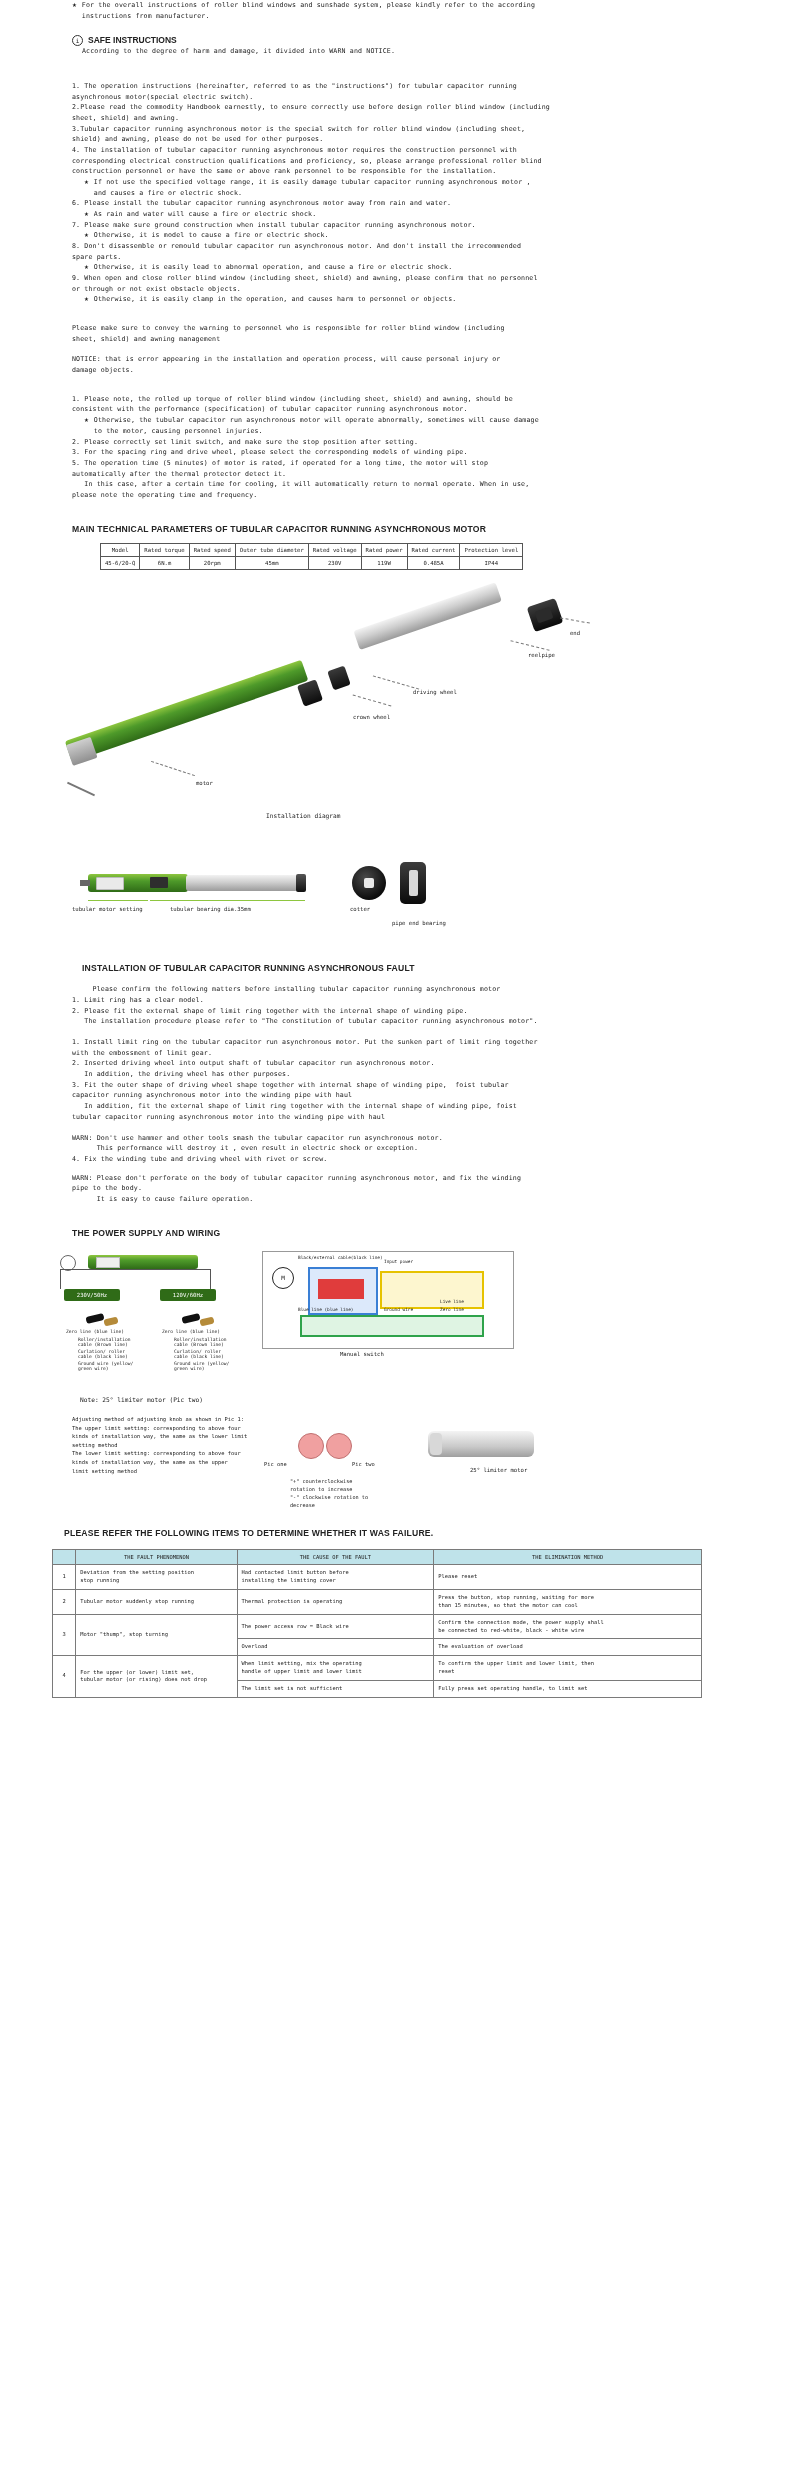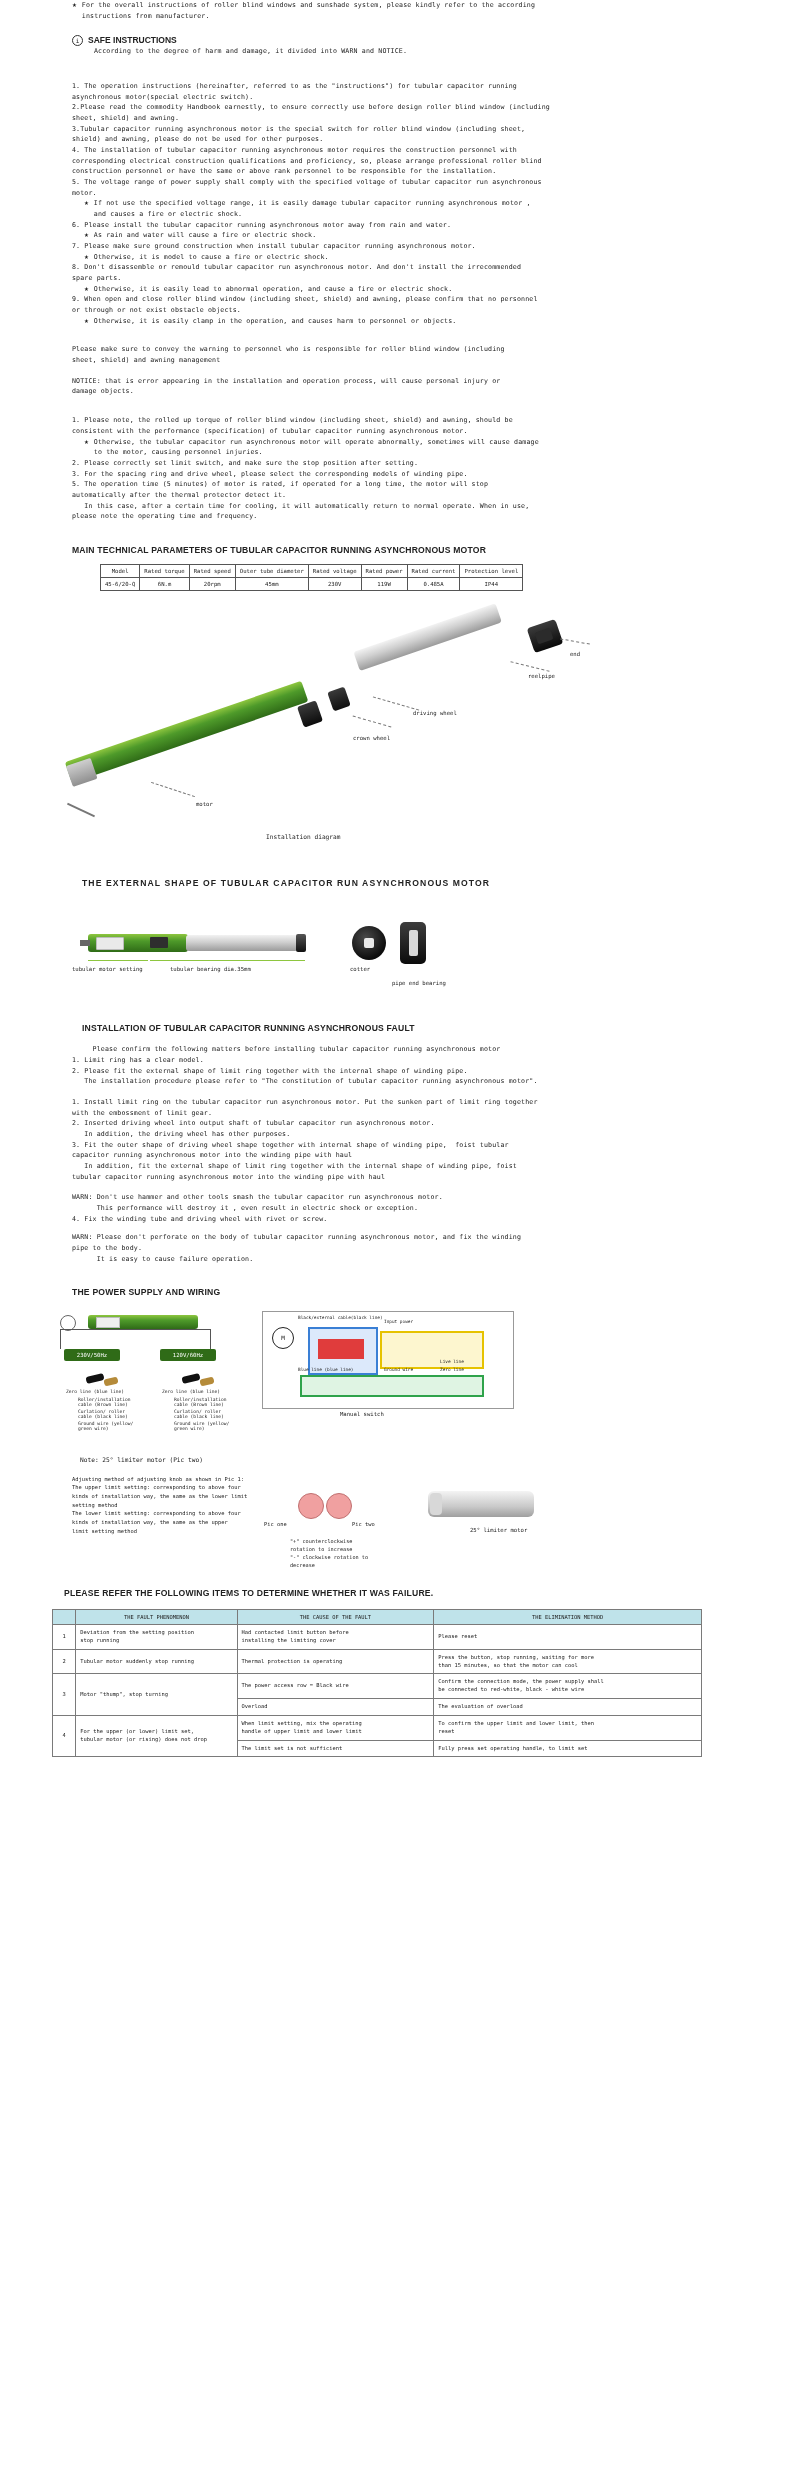--- a/index.html
+++ b/index.html
@@ -147,38 +147,36 @@
       <span class="tx">For the overall instructions of roller blind windows and sunshade system, please kindly refer to the according
 instructions from manufacturer.</span>
     </div>
 
     <div class="gap14"></div>
 
     <div class="bullet-row">
       <span class="gl"><span class="circ">i</span></span>
       <span class="sec-head">SAFE INSTRUCTIONS</span>
     </div>
-    <div class="para ind" style="margin-left:22px;">According to the degree of harm and damage, it divided into WARN and NOTICE.</div>
+    <div class="para ind" style="margin-left:10px;">According to the degree of harm and damage, it divided into WARN and NOTICE.</div>
 
     <div class="gap10"></div>
 
 
     <div class="gap14"></div>
 
     <div class="para">1. The operation instructions (hereinafter, referred to as the "instructions") for tubular capacitor running
 asynchronous motor(special electric switch).</div>
     <div class="para">2.Please read the commodity Handbook earnestly, to ensure correctly use before design roller blind window (including
 sheet, shield) and awning.</div>
     <div class="para">3.Tubular capacitor running asynchronous motor is the special switch for roller blind window (including sheet,
 shield) and awning, please do not be used for other purposes.</div>
     <div class="para">4. The installation of tubular capacitor running asynchronous motor requires the construction personnel with
 corresponding electrical construction qualifications and proficiency, so, please arrange professional roller blind
 construction personnel or have the same or above rank personnel to be responsible for the installation.</div>
-    <div class="para">5. The voltage range of power supply shall comply with the specified voltage of tubular capacitor run asynchronous
-motor.</div>
 
     <div class="bullet-row" style="margin-left:12px;">
       <span class="gl">★</span>
       <span class="tx">If not use the specified voltage range, it is easily damage tubular capacitor running asynchronous motor ,
 and causes a fire or electric shock.</span>
     </div>
 
     <div class="para">6. Please install the tubular capacitor running asynchronous motor away from rain and water.</div>
     <div class="bullet-row" style="margin-left:12px;">
       <span class="gl">★</span>
@@ -290,25 +288,20 @@
 
     <span class="lbl" style="left:570px; top:40px;">end</span>
     <span class="lbl" style="left:528px; top:62px;">reelpipe</span>
     <span class="lbl" style="left:413px; top:99px;">driving wheel</span>
     <span class="lbl" style="left:353px; top:124px;">crown wheel</span>
     <span class="lbl" style="left:196px; top:190px;">motor</span>
 
     <span class="cap" style="left:266px; top:222px;">Installation diagram</span>
   </div>
 
-  <div class="body-wrap">
-    <div class="gap26"></div>
-    <div class="block-head spaced" style="margin-left:10px;">THE EXTERNAL SHAPE OF TUBULAR CAPACITOR RUN
-ASYNCHRONOUS MOTOR</div>
-  </div>
 
   <div class="fig" style="height:116px; margin-top:16px;">
 
     <div style="position:absolute; left:88px; top:28px; width:100px; height:18px;" class="tube-green"></div>
     <div style="position:absolute; left:96px; top:31px; width:26px; height:11px; background:#eaeaea; border:1px solid #bbb; border-radius:1px;"></div>
     <div style="position:absolute; left:150px; top:31px; width:18px; height:11px; background:#2e2e2e; border-radius:1px;"></div>
     <div style="position:absolute; left:186px; top:29px; width:112px; height:16px;" class="tube-silver"></div>
     <div style="position:absolute; left:296px; top:28px; width:10px; height:18px; background:linear-gradient(180deg,#555,#111); border-radius:2px;"></div>
     <div style="position:absolute; left:80px; top:34px; width:10px; height:6px; background:#666;"></div>
 

